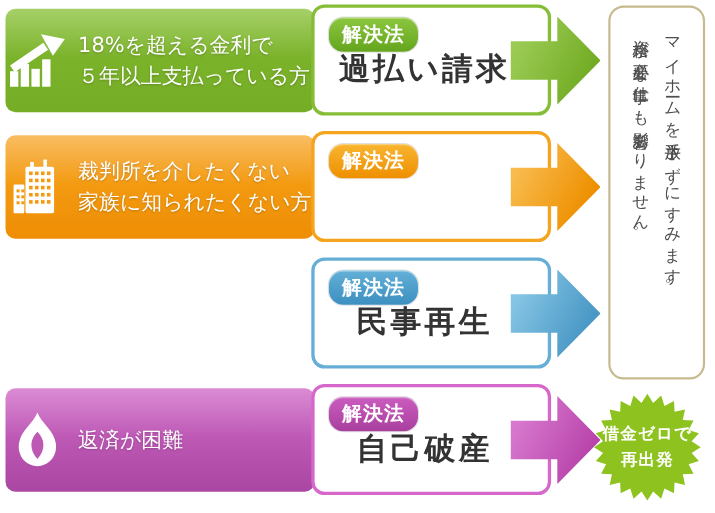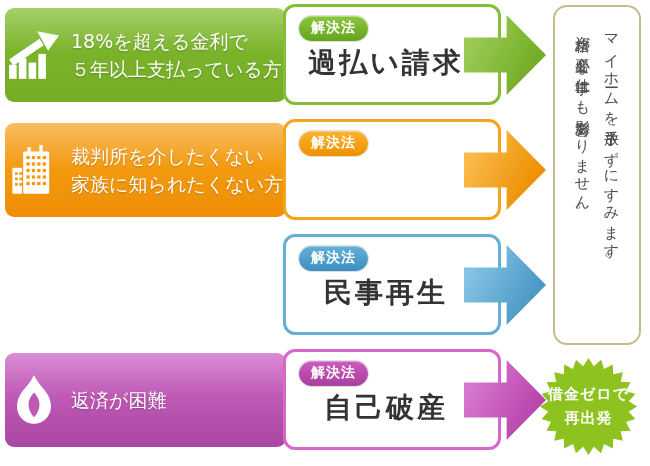--- a/index.html
+++ b/index.html
@@ -21,21 +21,21 @@
   .cond{color:#fff;font-size:19px;line-height:1.5;text-shadow:0 1px 2px rgba(0,0,0,.22);}
   .cond-line{display:block;white-space:nowrap;}
 
   .solution-box{
     position:absolute;left:283px;top:0;width:218px;height:101px;background:#fff;
     border:3px solid var(--border);border-radius:12px;box-sizing:border-box;z-index:2;
   }
   .badge{
     position:absolute;top:9px;left:13px;padding:3px 12px 4px;border-radius:13px;
     background:linear-gradient(180deg,var(--badge-top),var(--badge-bottom));
-    color:#fff;font-size:14px;font-weight:bold;letter-spacing:1px;
+    color:#fff;font-size:18px;font-weight:bold;letter-spacing:1px;
     box-shadow:0 0 0 1px rgba(0,0,0,.12), inset 0 1px 0 rgba(255,255,255,.35);
   }
   .solution-title{
     position:absolute;left:0;right:12px;top:37px;text-align:center;
     font-size:28px;font-weight:bold;color:#333;letter-spacing:3px;white-space:nowrap;
   }
   .arrow{
     position:absolute;left:464px;top:11px;width:82px;height:80px;z-index:3;
     clip-path:polygon(0% 28%,52% 28%,52% 0%,100% 50%,52% 100%,52% 72%,0% 72%);
     background:linear-gradient(118deg,var(--arrow-light) 15%,var(--arrow-dark) 80%);

